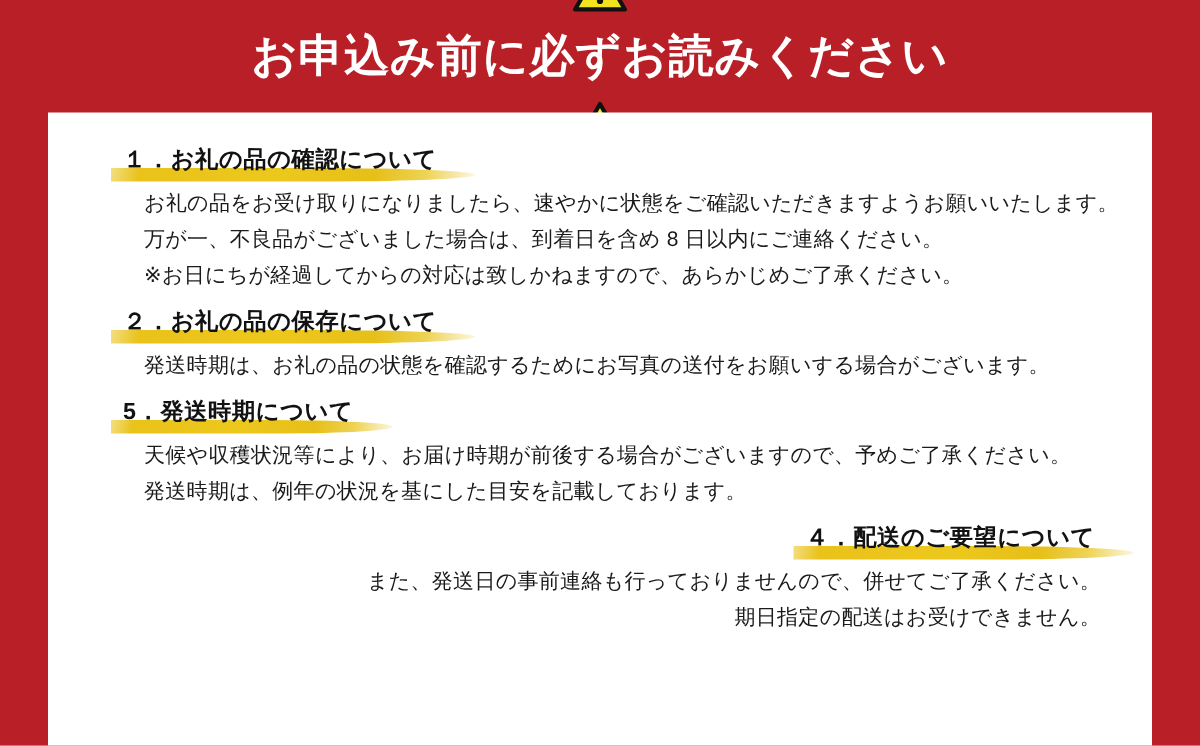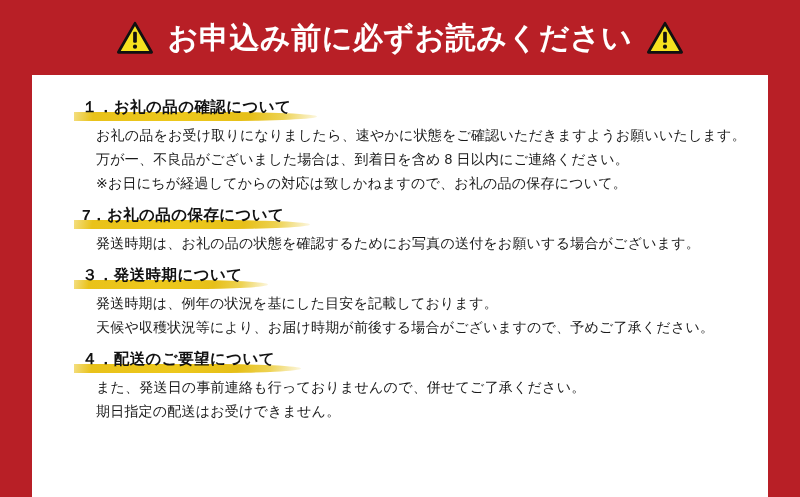--- a/index.html
+++ b/index.html
@@ -26,20 +26,21 @@
   .header {
     position: absolute;
     left: 0;
     top: 0;
     width: 800px;
     height: 75px;
     display: flex;
     align-items: center;
     justify-content: center;
     gap: 14px;
+    flex-direction: column;
   }
   .header-title {
     color: #ffffff;
     font-size: 30px;
     font-weight: bold;
     letter-spacing: 0.5px;
     line-height: 1;
     white-space: nowrap;
   }
   .warn-icon {
@@ -59,20 +60,21 @@
     background: #ffffff;
     box-sizing: border-box;
     padding: 22px 34px 0 50px;
   }
 
   .section {
     margin-bottom: 10px;
   }
   .section:last-child {
     margin-bottom: 16px;
+    text-align: right;
   }
 
   .sec-heading {
     position: relative;
     display: inline-block;
     font-size: 15.5px;
     font-weight: bold;
     color: #121212;
     line-height: 1.35;
     letter-spacing: 0.4px;
@@ -138,42 +140,42 @@
   <div class="panel">
 
     <div class="section">
       <div class="sec-heading">
         <span class="brush"></span>
         <span class="htext">１．お礼の品の確認について</span>
       </div>
       <div class="sec-lines">
         <div class="line">お礼の品をお受け取りになりましたら、速やかに状態をご確認いただきますようお願いいたします。</div>
         <div class="line">万が一、不良品がございました場合は、到着日を含め 8 日以内にご連絡ください。</div>
-        <div class="line">※お日にちが経過してからの対応は致しかねますので、お礼の品の保存について。</div>
+        <div class="line">※お日にちが経過してからの対応は致しかねますので、あらかじめご了承ください。</div>
       </div>
     </div>
 
     <div class="section">
       <div class="sec-heading">
         <span class="brush"></span>
-        <span class="htext">7．お礼の品の保存について</span>
+        <span class="htext">２．お礼の品の保存について</span>
       </div>
       <div class="sec-lines">
         <div class="line">発送時期は、お礼の品の状態を確認するためにお写真の送付をお願いする場合がございます。</div>
       </div>
     </div>
 
     <div class="section">
       <div class="sec-heading">
         <span class="brush"></span>
-        <span class="htext">３．発送時期について</span>
+        <span class="htext">5．発送時期について</span>
       </div>
       <div class="sec-lines">
+        <div class="line">天候や収穫状況等により、お届け時期が前後する場合がございますので、予めご了承ください。</div>
         <div class="line">発送時期は、例年の状況を基にした目安を記載しております。</div>
-        <div class="line">天候や収穫状況等により、お届け時期が前後する場合がございますので、予めご了承ください。</div>
       </div>
     </div>
 
     <div class="section">
       <div class="sec-heading">
         <span class="brush"></span>
         <span class="htext">４．配送のご要望について</span>
       </div>
       <div class="sec-lines">
         <div class="line">また、発送日の事前連絡も行っておりませんので、併せてご了承ください。</div>

